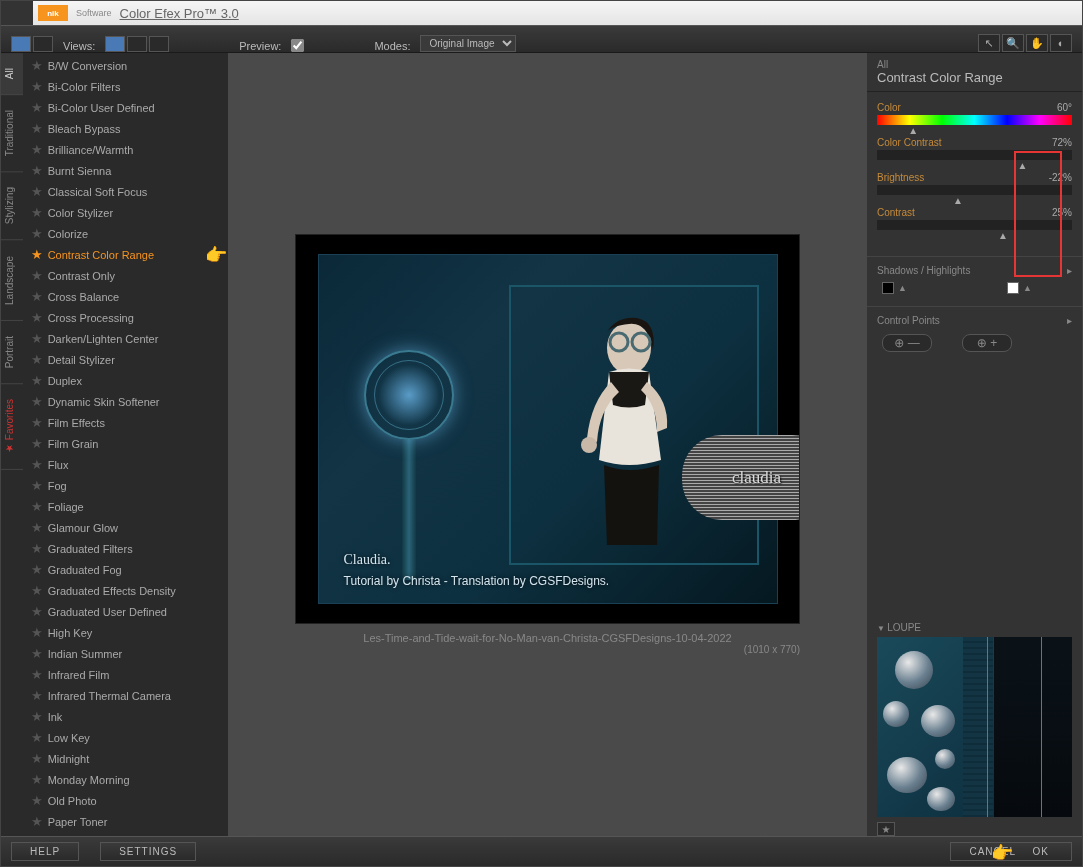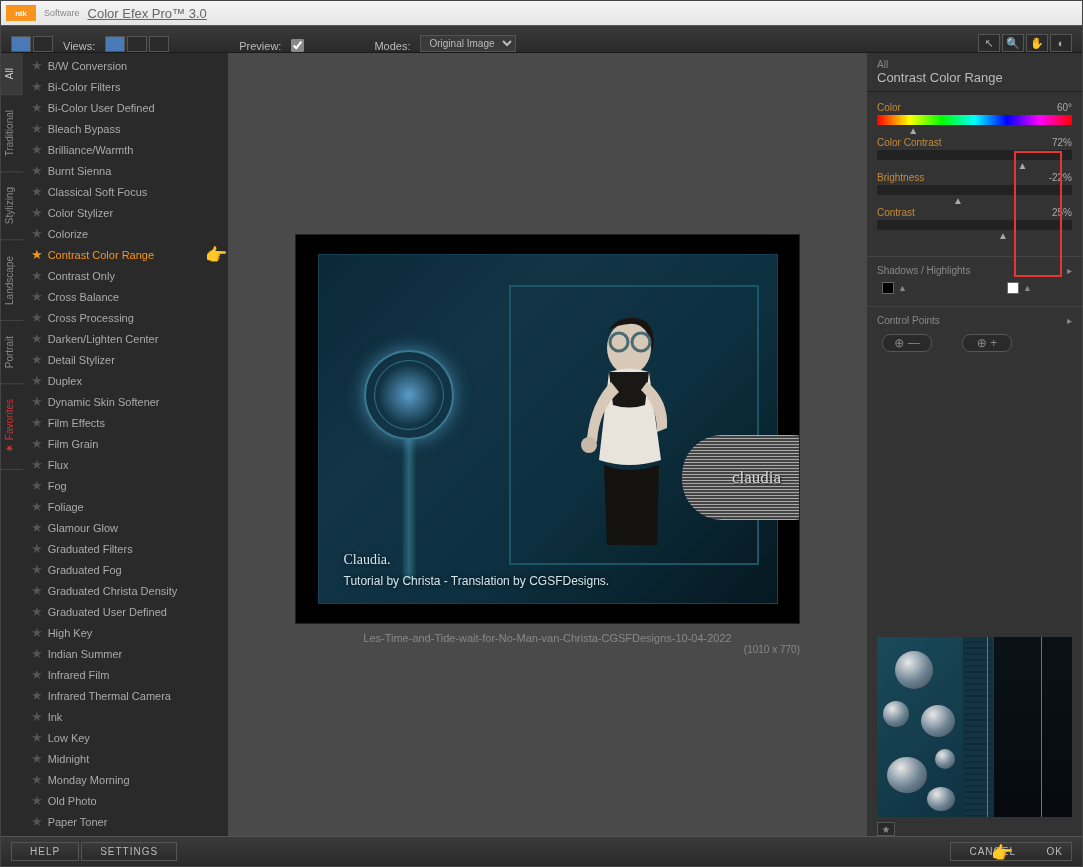--- a/index.html
+++ b/index.html
@@ -19,20 +19,21 @@
   display: flex;
   flex-direction: column;
 }
 .titlebar {
   height: 24px;
   background: linear-gradient(#f5f5f5, #e5e5e5);
   display: flex;
   align-items: center;
   padding: 0 5px;
   gap: 8px;
+  margin-left: 32px;
 }
 .titlebar .logo {
   width: 30px;
   height: 16px;
   background: #f7941d;
   display: flex;
   align-items: center;
   justify-content: center;
   color: #fff;
   font-size: 8px;
@@ -364,21 +365,21 @@
   color: #888;
   font-size: 10px;
 }
 .footer {
   height: 30px;
   background: linear-gradient(#3a3a3a, #2a2a2a);
   border-top: 1px solid #555;
   display: flex;
   align-items: center;
   padding: 0 10px;
-  gap: 2px;
+  gap: 21px;
 }
 .footer-btn {
   padding: 3px 18px;
   background: linear-gradient(#3a3a3a, #2a2a2a);
   border: 1px solid #555;
   color: #bbb;
   font-size: 10px;
   letter-spacing: 1px;
   cursor: pointer;
   position: relative;
@@ -538,21 +539,21 @@
         <div class="filter-item">
           <span class="star">★</span>
           <span>Graduated Filters</span>
         </div>
         <div class="filter-item">
           <span class="star">★</span>
           <span>Graduated Fog</span>
         </div>
         <div class="filter-item">
           <span class="star">★</span>
-          <span>Graduated Christa Density</span>
+          <span>Graduated Effects Density</span>
         </div>
         <div class="filter-item">
           <span class="star">★</span>
           <span>Graduated User Defined</span>
         </div>
         <div class="filter-item">
           <span class="star">★</span>
           <span>High Key</span>
         </div>
         <div class="filter-item">
@@ -689,20 +690,21 @@
       <div class="section-hdr">
         <span>Control Points</span>
           <span>▸</span>
       </div>
       <div class="cp-row">
         <div class="cp-btn">⊕ —</div>
         <div class="cp-btn">⊕ +</div>
       </div>
 
       <div class="loupe-section">
+        <div class="loupe-hdr">LOUPE</div>
         <div class="loupe-img">
           <div class="bubble" style="top:14px; left:18px; width:38px; height:38px;"></div>
           <div class="bubble" style="top:64px; left:6px; width:26px; height:26px;"></div>
           <div class="bubble" style="top:68px; left:44px; width:34px; height:32px;"></div>
           <div class="bubble" style="top:120px; left:10px; width:40px; height:36px;"></div>
           <div class="bubble" style="top:112px; left:58px; width:20px; height:20px;"></div>
           <div class="bubble" style="top:150px; left:50px; width:28px; height:24px;"></div>
           <div style="position:absolute; top:0; left:86px; width:30px; height:100%; background:repeating-linear-gradient(0deg,#0e2c3a 0 2px,#133442 2px 6px);"></div>
           <div class="dark-zone"></div>
           <div class="loupe-red"></div>
@@ -712,17 +714,17 @@
     </div>
   </div>
 
   <div class="footer">
     <button class="footer-btn">HELP</button>
     <button class="footer-btn">SETTINGS</button>
     <div class="spacer"></div>
     <button class="footer-btn" style="padding-right:55px">
       <span>CANCEL</span>
       <span class="ok-pointer">👉</span>
-      <span style="position:absolute;right:8px">OK</span>
+      <span style="position:absolute;right:22px">OK</span>
     </button>
   </div>
 
 </div>
 
 </body></html>

